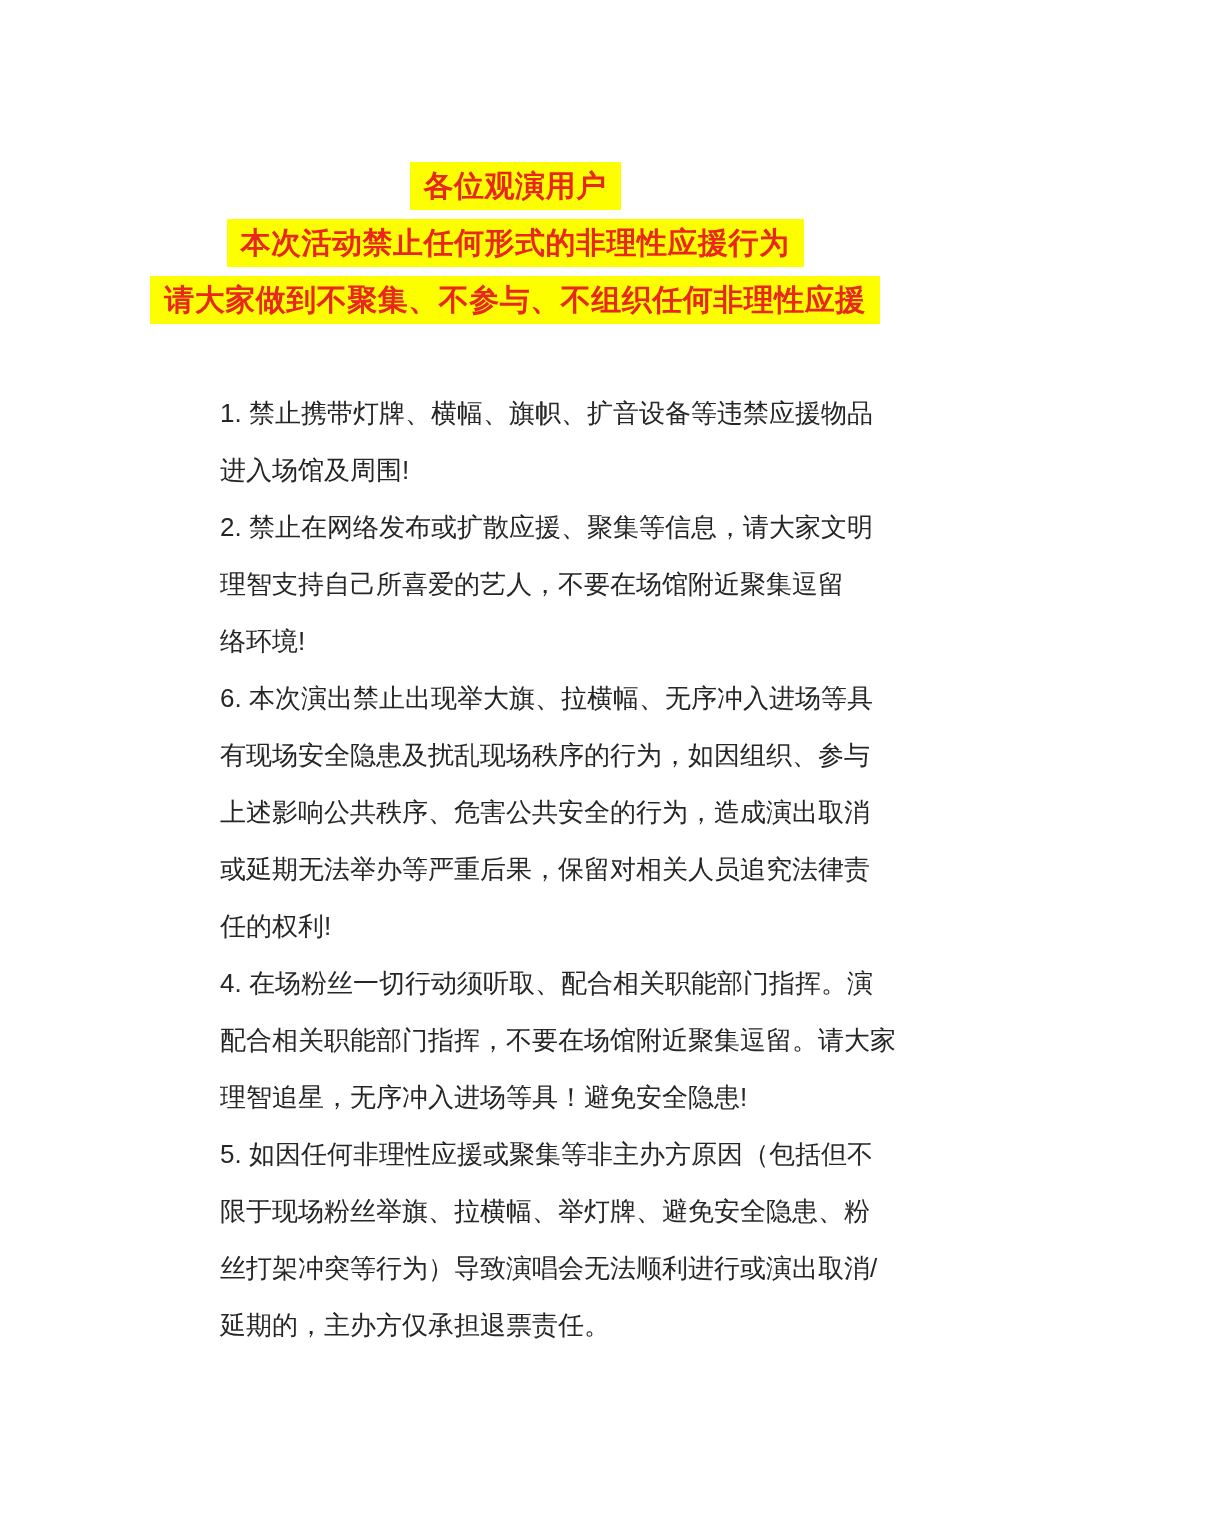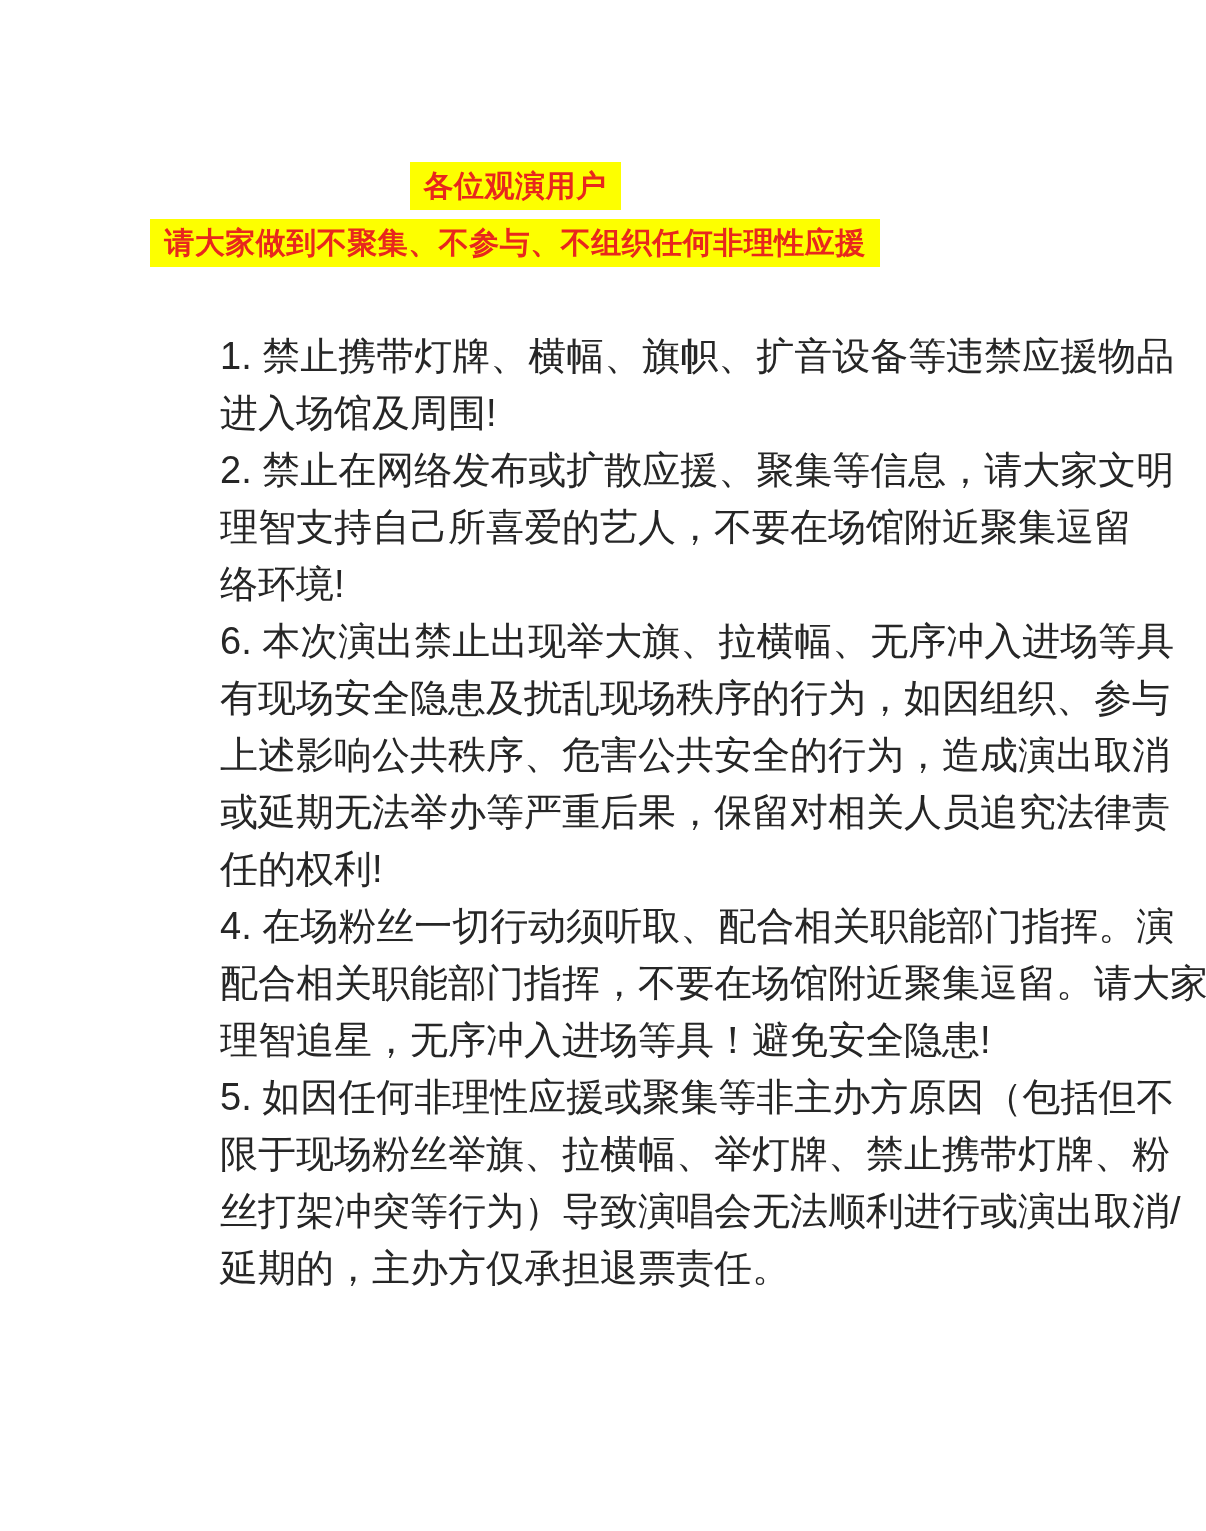--- a/index.html
+++ b/index.html
@@ -31,35 +31,36 @@
     font-size: 30px;
     font-weight: bold;
     line-height: 1;
     padding: 9px 14px;
     white-space: nowrap;
     letter-spacing: 0.5px;
   }
   .notice-body {
     margin: 61px 0 0 220px;
     width: 760px;
-    font-size: 38px;
+    font-size: 26px;
     line-height: 57px;
     color: var(--body-text, #262626);
   }
   .notice-line {
     white-space: nowrap;
   }
 </style>
 </head>
 <body>
 
 <div class="page">
 
   <div class="headlines">
       <div class="hl">各位观演用户</div>
+      <div class="hl">本次活动禁止任何形式的非理性应援行为</div>
       <div class="hl">请大家做到不聚集、不参与、不组织任何非理性应援</div>
     </div>
 
   <div class="notice-body">
       <div class="notice-item">
         <div class="notice-line">1. 禁止携带灯牌、横幅、旗帜、扩音设备等违禁应援物品</div>
         <div class="notice-line">进入场馆及周围!</div>
       </div>
       <div class="notice-item">
         <div class="notice-line">2. 禁止在网络发布或扩散应援、聚集等信息，请大家文明</div>
@@ -73,19 +74,19 @@
         <div class="notice-line">或延期无法举办等严重后果，保留对相关人员追究法律责</div>
         <div class="notice-line">任的权利!</div>
       </div>
       <div class="notice-item">
         <div class="notice-line">4. 在场粉丝一切行动须听取、配合相关职能部门指挥。演</div>
         <div class="notice-line">配合相关职能部门指挥，不要在场馆附近聚集逗留。请大家</div>
         <div class="notice-line">理智追星，无序冲入进场等具！避免安全隐患!</div>
       </div>
       <div class="notice-item">
         <div class="notice-line">5. 如因任何非理性应援或聚集等非主办方原因（包括但不</div>
-        <div class="notice-line">限于现场粉丝举旗、拉横幅、举灯牌、禁止携带灯牌、粉</div>
+        <div class="notice-line">限于现场粉丝举旗、拉横幅、举灯牌、避免安全隐患、粉</div>
         <div class="notice-line">丝打架冲突等行为）导致演唱会无法顺利进行或演出取消/</div>
         <div class="notice-line">延期的，主办方仅承担退票责任。</div>
       </div>
     </div>
 
 </div>
 
 </body></html>

